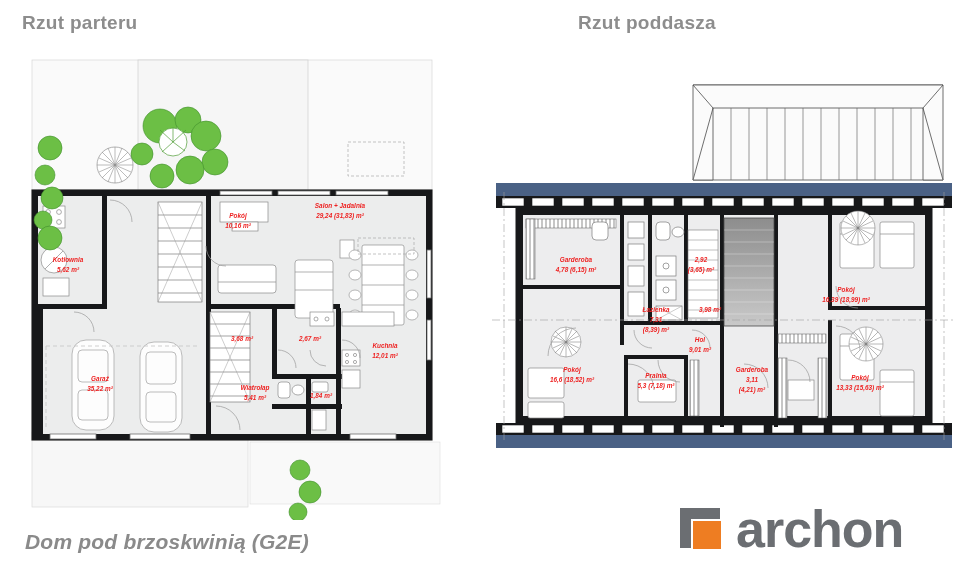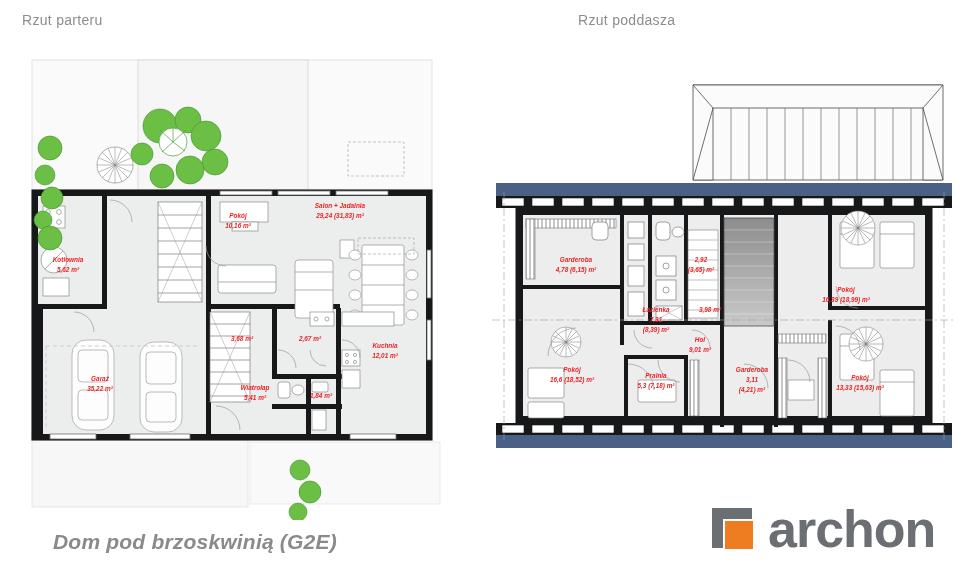--- a/index.html
+++ b/index.html
@@ -1,30 +1,30 @@
 <!DOCTYPE html>
 <html><head>
 <meta charset="utf-8">
 <style>
   html,body{margin:0;padding:0;}
   body{
     width:970px;height:569px;background:#ffffff;overflow:hidden;position:relative;
     font-family:"Liberation Sans", sans-serif;
   }
   .plan-title{
-    position:absolute;color:#8d8d8d;font-size:14px;font-weight:400;letter-spacing:0.3px;
+    position:absolute;color:#8d8d8d;font-size:19px;font-weight:700;letter-spacing:0.3px;
   }
   #title-ground{left:22px;top:12px;}
   #title-attic{left:538px;top:12px;margin-left:40px;}
   .footer-title{
     position:absolute;left:25px;top:530px;color:#8a8a8a;font-size:21px;
-    font-weight:bold;font-style:italic;letter-spacing:0.2px;margin-left:28px;
+    font-weight:bold;font-style:italic;letter-spacing:0.2px;
   }
   
-  .logo{position:absolute;left:712px;top:505px;width:250px;height:56px;}
+  .logo{position:absolute;left:680px;top:505px;width:250px;height:56px;}
   .logo-mark{position:absolute;left:0;top:3px;width:46px;height:46px;}
   .logo-word{
     position:absolute;left:56px;top:-4px;color:#6b6e72;font-size:52px;
     font-weight:bold;letter-spacing:-1px;line-height:56px;
   }
   
   .plan{position:absolute;}
   #plan-ground{left:10px;top:50px;width:470px;height:470px;}
   #plan-attic{left:488px;top:80px;width:472px;height:400px;}
   .rm{

